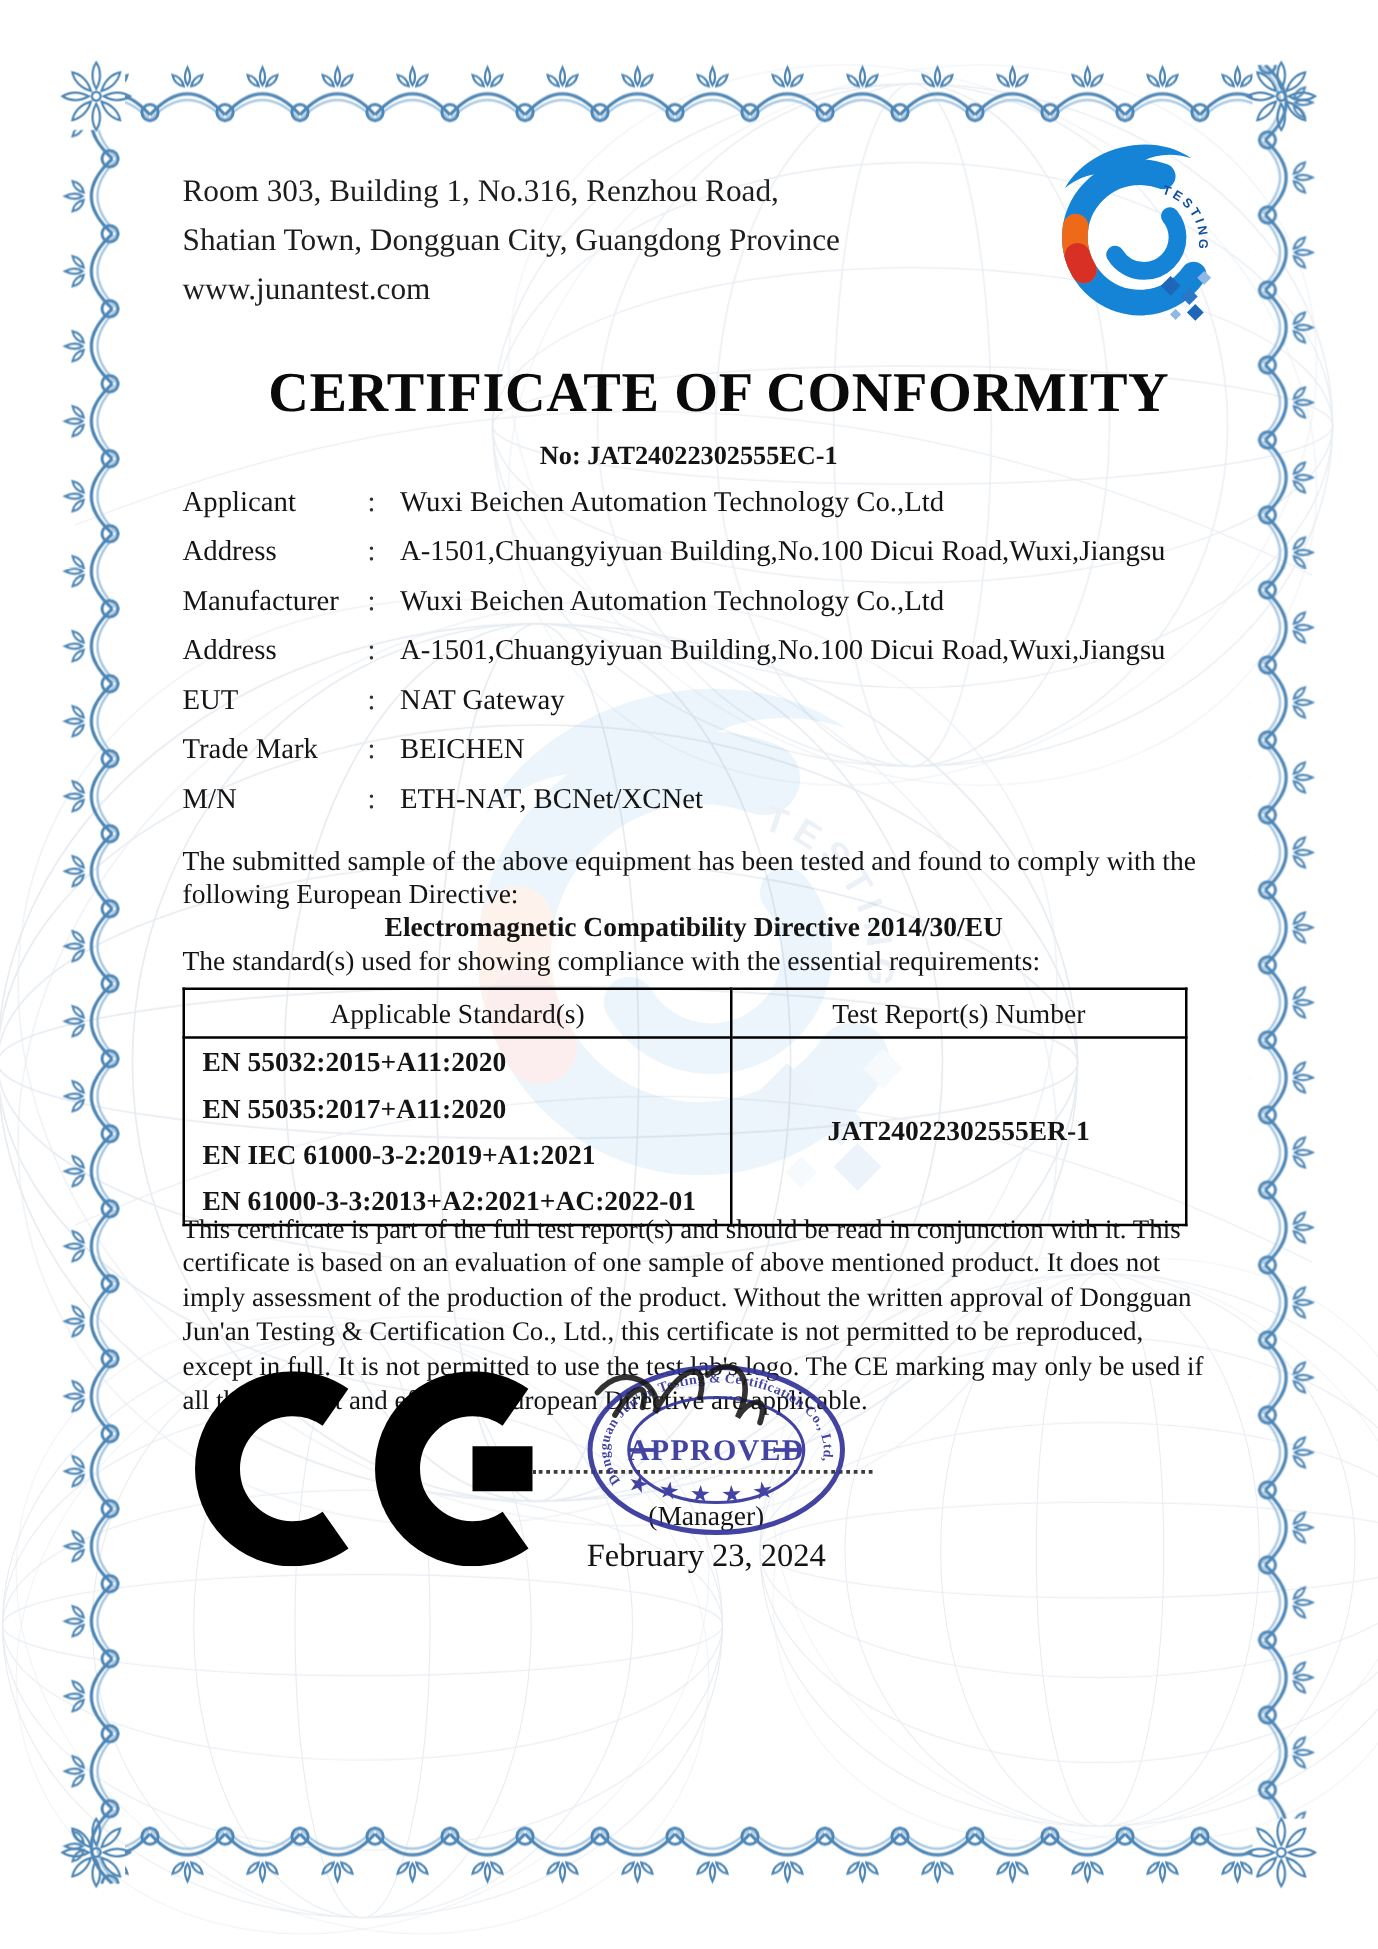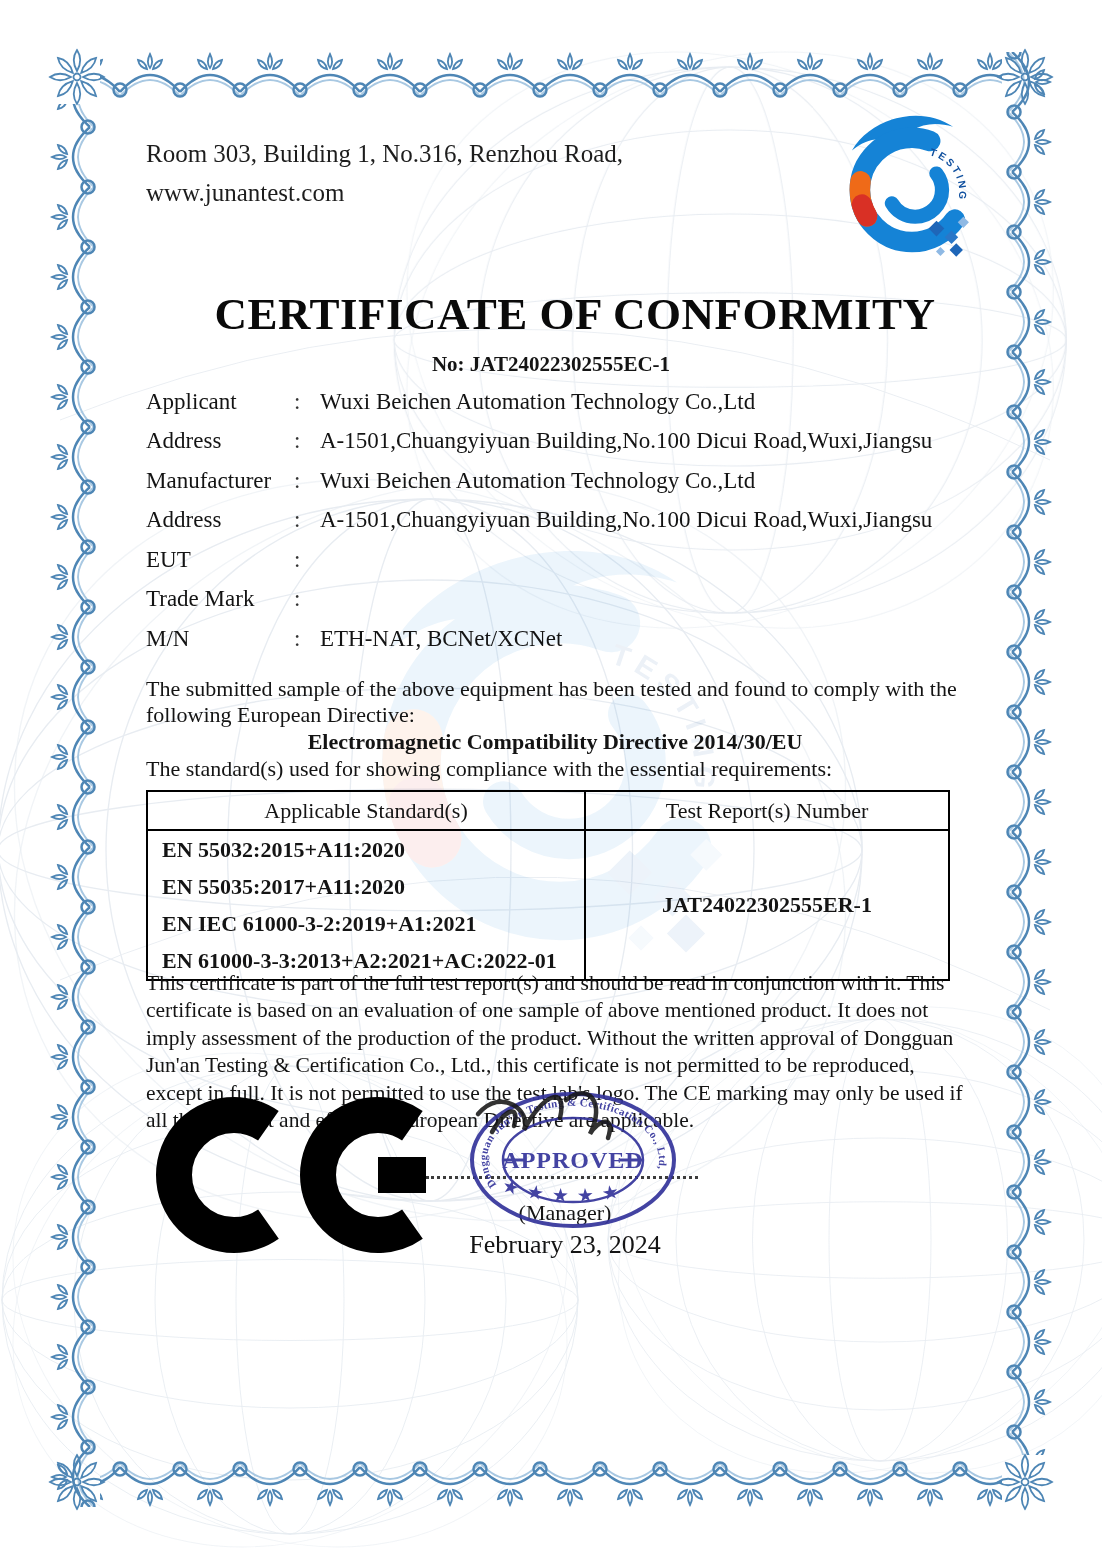--- a/index.html
+++ b/index.html
@@ -129,20 +129,21 @@
       <use href="#cflower" transform="translate(1025,1482)"></use>
     </g>
 
     <use href="#logoShape" transform="translate(833,103) scale(1.58)"></use>
   </svg>
 
   <div class="content">
 
     <div class="address-block">
       <div>Room 303, Building 1, No.316, Renzhou Road,</div>
+      <div>Shatian Town, Dongguan City, Guangdong Province</div>
       <div>www.junantest.com</div>
     </div>
 
     <div class="cert-title">CERTIFICATE OF CONFORMITY</div>
     <div class="cert-no">No: JAT24022302555EC-1</div>
 
     <div class="fields">
       <div class="field-row">
         <span class="field-label">Applicant</span>
         <span class="field-colon">:</span>
@@ -159,24 +160,26 @@
         <span class="field-value">Wuxi Beichen Automation Technology Co.,Ltd</span>
       </div>
       <div class="field-row">
         <span class="field-label">Address</span>
         <span class="field-colon">:</span>
         <span class="field-value">A-1501,Chuangyiyuan Building,No.100 Dicui Road,Wuxi,Jiangsu</span>
       </div>
       <div class="field-row">
         <span class="field-label">EUT</span>
         <span class="field-colon">:</span>
+        <span class="field-value">NAT Gateway</span>
       </div>
       <div class="field-row">
         <span class="field-label">Trade Mark</span>
         <span class="field-colon">:</span>
+        <span class="field-value">BEICHEN</span>
       </div>
       <div class="field-row">
         <span class="field-label">M/N</span>
         <span class="field-colon">:</span>
         <span class="field-value">ETH-NAT, BCNet/XCNet</span>
       </div>
     </div>
 
     <div class="statement">
       <div>The submitted sample of the above equipment has been tested and found to comply with the following European Directive:</div>

